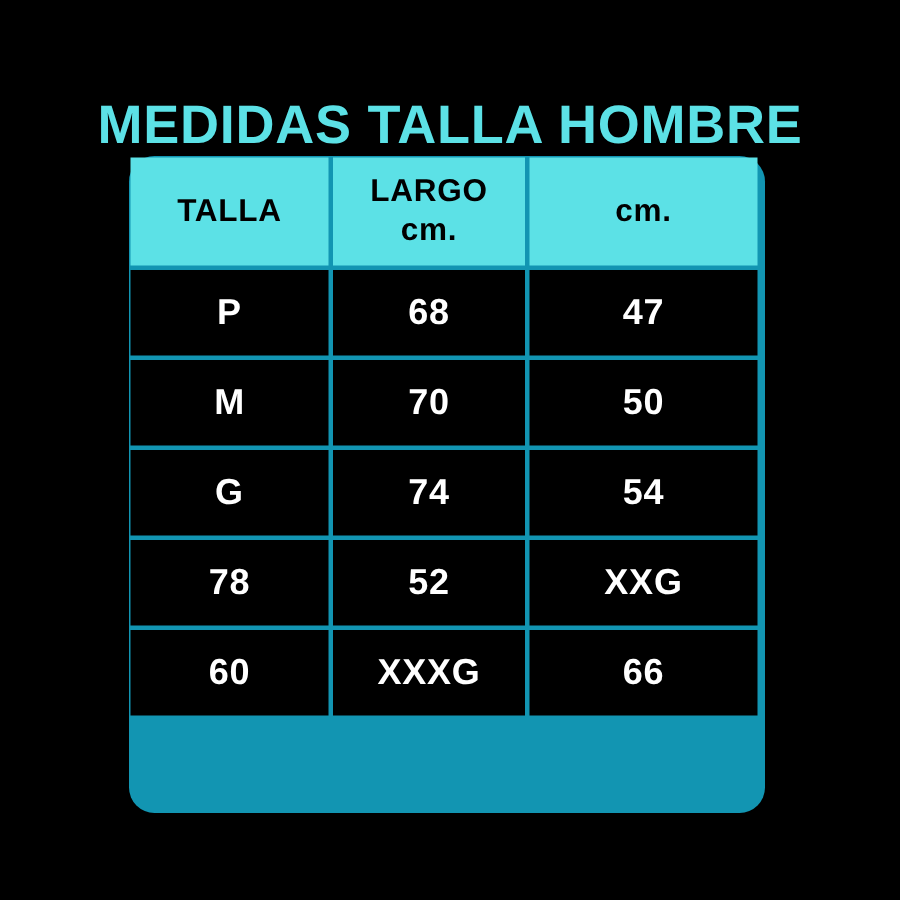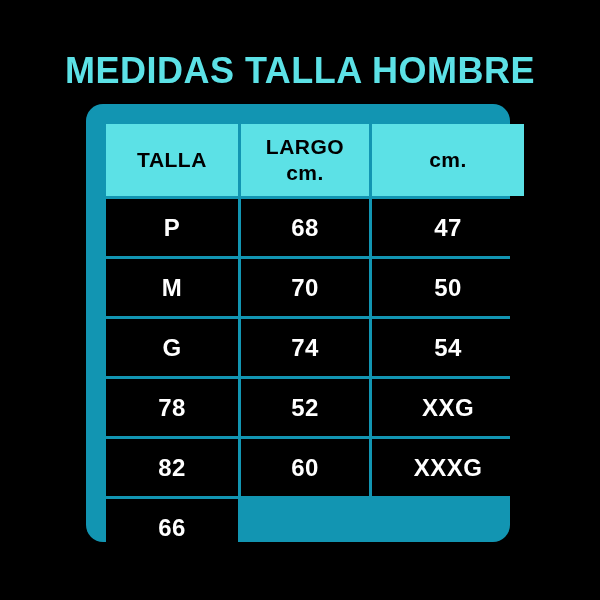--- a/index.html
+++ b/index.html
@@ -9,40 +9,40 @@
   }
   body {
     width: 600px;
     height: 600px;
     position: relative;
     overflow: hidden;
     font-family: "Liberation Sans", "DejaVu Sans", sans-serif;
   }
   .page-title {
     position: absolute;
-    top: 50px;
+    top: 62px;
     left: 0;
     width: 600px;
     text-align: center;
     color: #5CE1E6;
     font-size: 36px;
     font-weight: 800;
     letter-spacing: 0.5px;
     margin: 0;
     white-space: nowrap;
   }
   .size-table {
     position: absolute;
     left: 86px;
     top: 104px;
     width: 424px;
     height: 438px;
     box-sizing: border-box;
     background: #1295B2;       
-    padding: 20px;
+    padding: 1px;
     display: grid;
     grid-template-columns: 132px 128px 152px;
     grid-template-rows: 72px repeat(6, 57px);
     gap: 3px;
     border-radius: 17px;
   }
   .cell {
     display: flex;
     flex-direction: column;
     align-items: center;
@@ -117,23 +117,20 @@
       <span>78</span>
     </div>
   <div class="cell body">
       <span>52</span>
     </div>
 
   <div class="cell body">
       <span>XXG</span>
     </div>
   <div class="cell body">
-      <span>82</span>
-    </div>
-  <div class="cell body">
       <span>60</span>
     </div>
 
   <div class="cell body">
       <span>XXXG</span>
     </div>
   <div class="cell body">
       <span>66</span>
     </div>
 </div>

